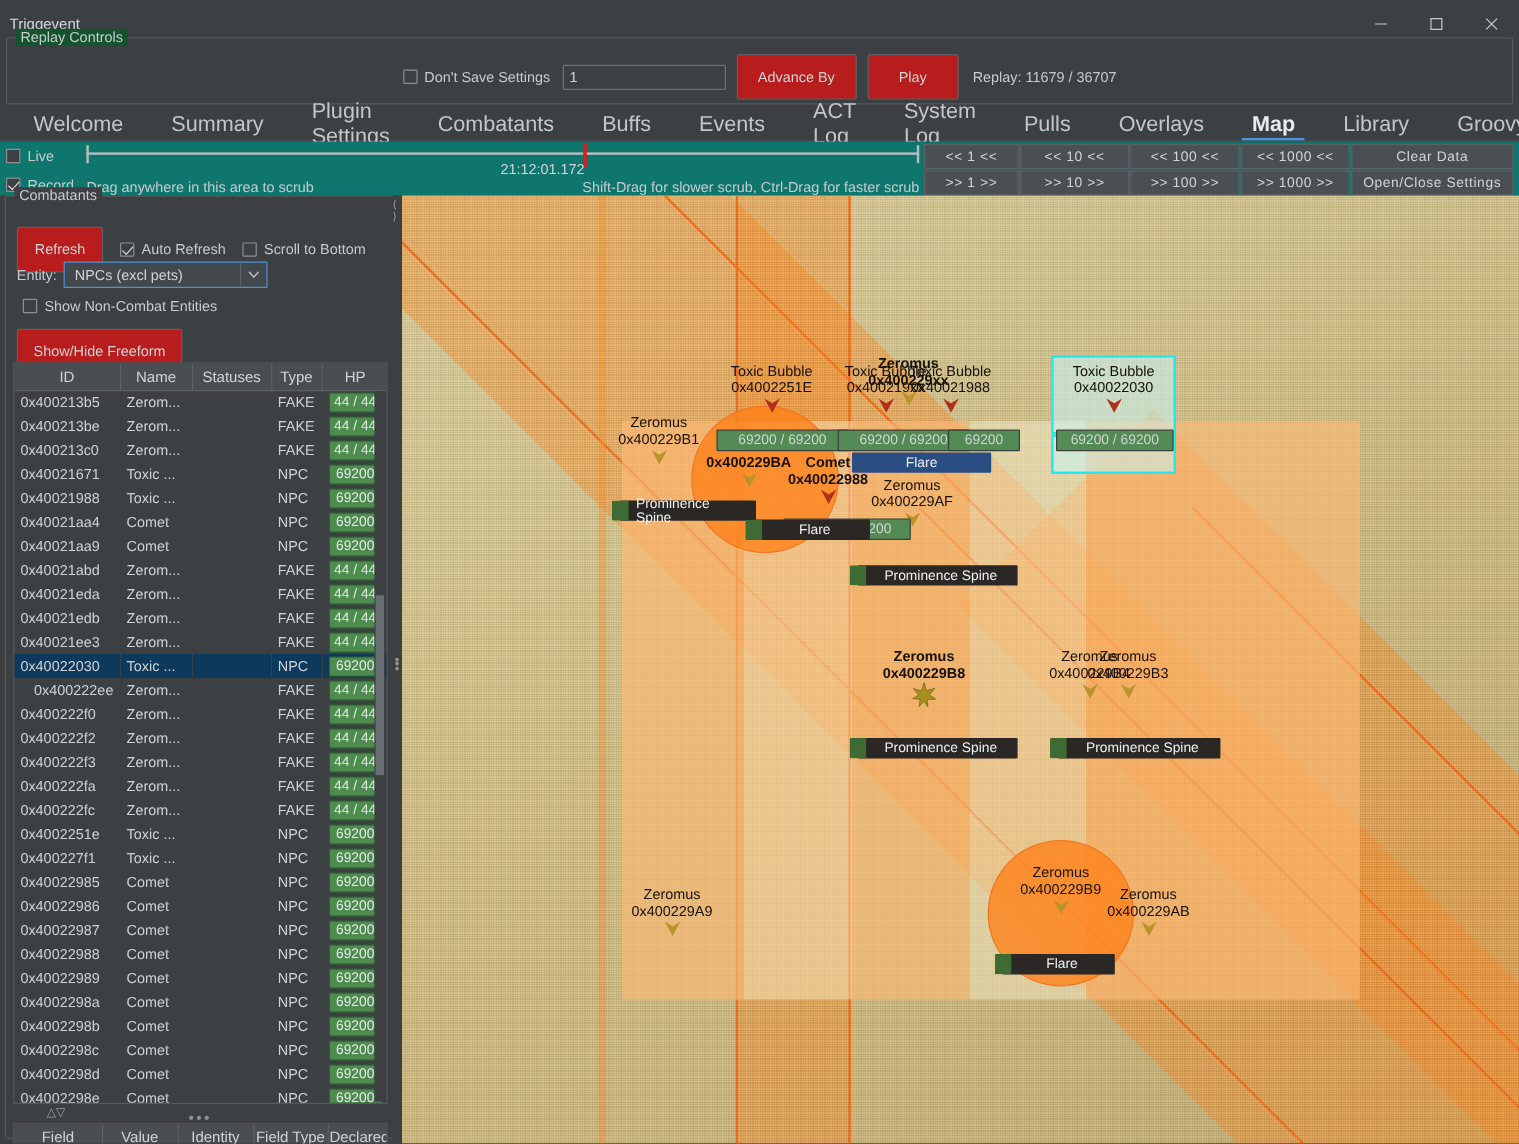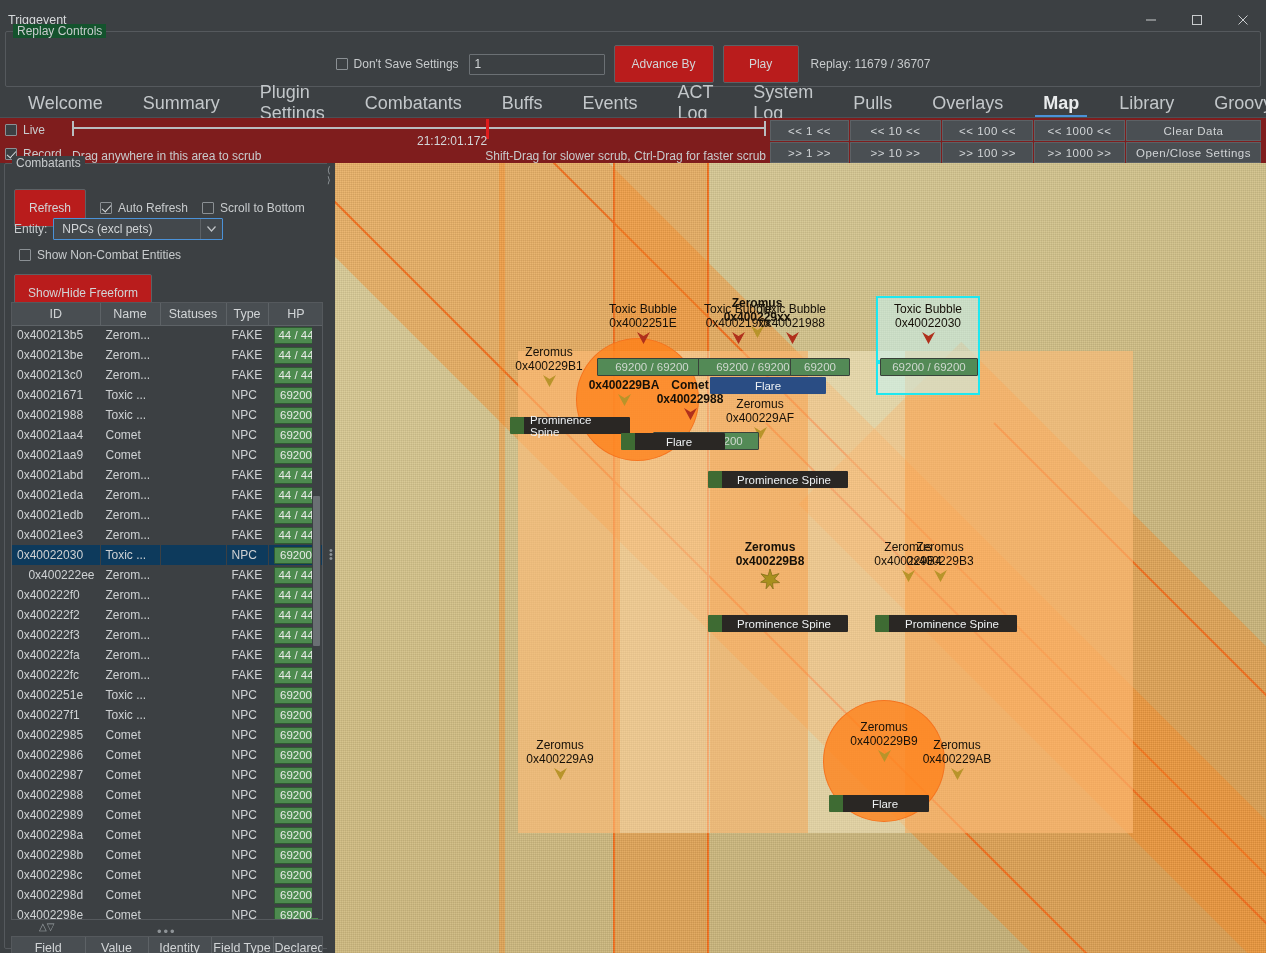--- a/index.html
+++ b/index.html
@@ -75,21 +75,21 @@
   }
   .tab.active { color: #e9ebec; font-weight: bold; }
   .tab.active::after {
     content: ""; position: absolute; left: 4px; right: 4px; bottom: 0;
     height: 2px; background: #4b92d8;
   }
 
   
   #scrubrow {
     position: absolute; left: 0; top: 118px; width: 1266px; height: 45px;
-    background: #7f1d1d;
+    background: #0f766e;
   }
   #livecol { position: absolute; left: 5px; top: 2px; width: 64px; }
   #livecol .chkwrap { height: 20px; font-size: 12px; }
   #scrub {
     position: absolute; left: 72px; top: 3px; width: 694px; height: 42px;
   }
   #scrub-track {
     position: absolute; left: 0; top: 6px; width: 694px; height: 2px; background: #b9bdc0;
   }
   #scrub-cap-l { position: absolute; left: 0; top: 0; width: 2px; height: 15px; background: #b9bdc0; }

